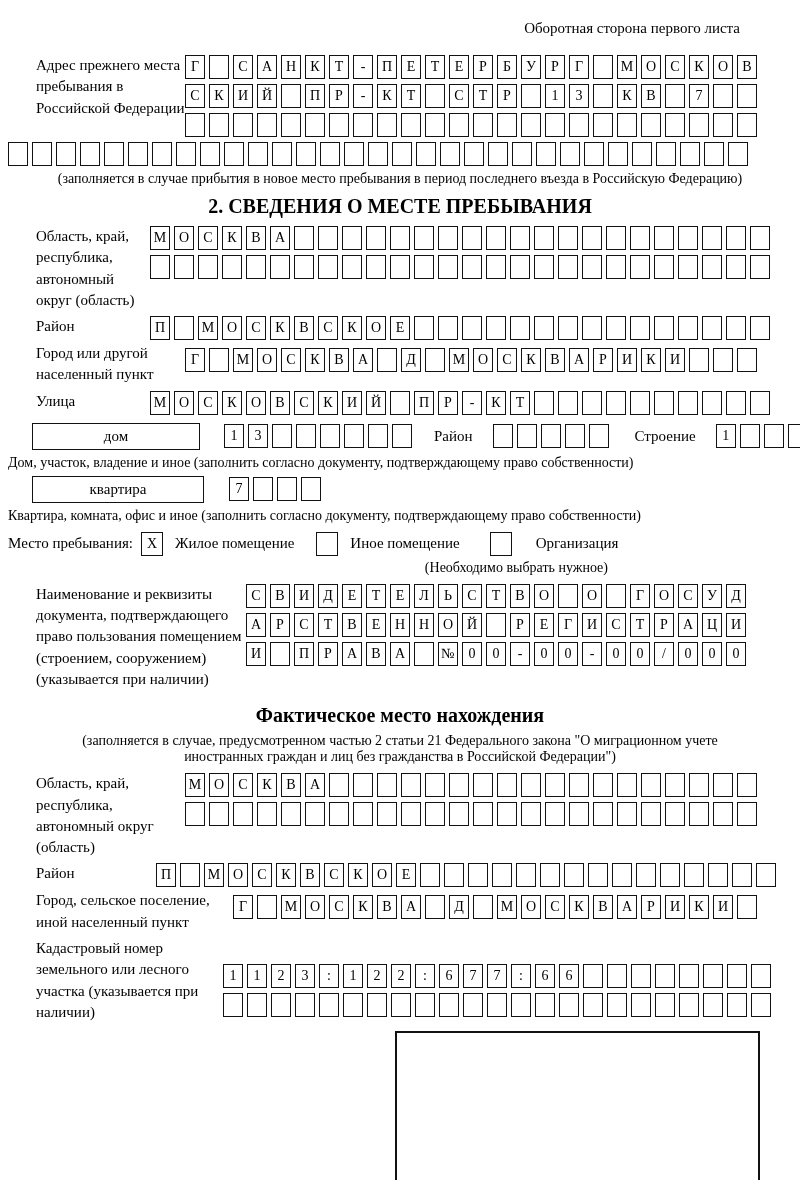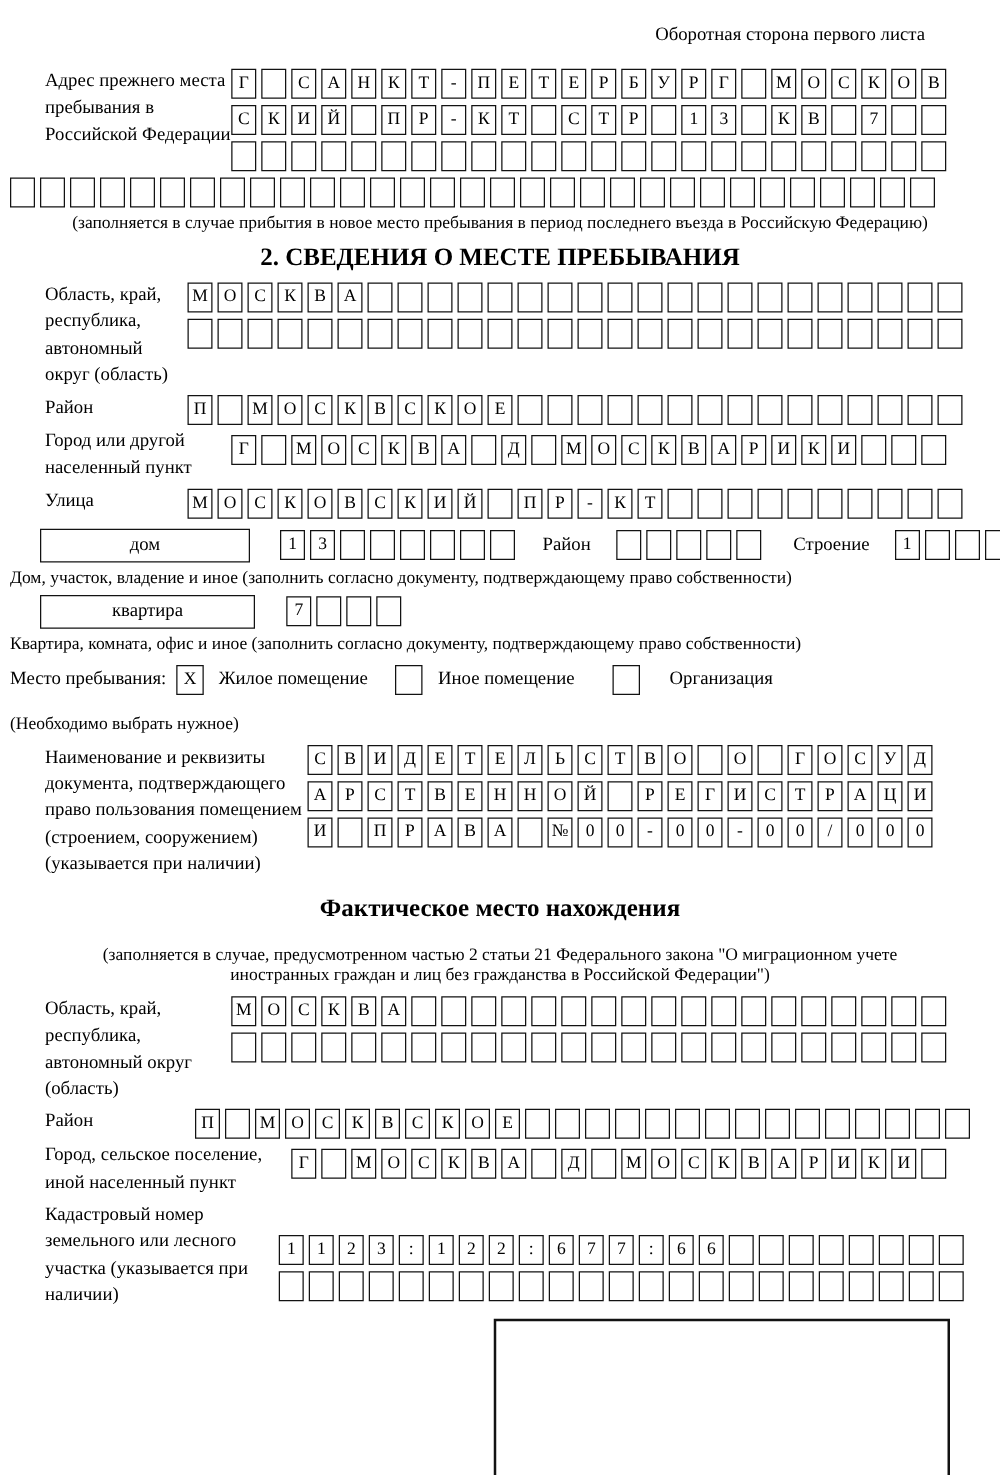--- a/index.html
+++ b/index.html
@@ -359,21 +359,21 @@
 
 <div class="frow" style="align-items:center;">
   <div class="lbl">Место пребывания:</div>
   <div class="chk" style="margin-left:8px;">X</div>
   <div class="lbl" style="margin-left:12px;">Жилое помещение</div>
   <div class="chk" style="margin-left:22px;"></div>
   <div class="lbl" style="margin-left:12px;">Иное помещение</div>
   <div class="chk" style="margin-left:30px;"></div>
   <div class="lbl" style="margin-left:24px;">Организация</div>
 </div>
-<div class="note mb8" style="width:600px; text-align:left; margin-top:16px;">(Необходимо выбрать нужное)</div>
+<div class="note mb8" style="width:600px; text-align:right; margin-top:4px;">(Необходимо выбрать нужное)</div>
 
 <div class="frow mb10">
   <div class="lbl pad" style="width:238px;">Наименование и реквизиты документа, подтверждающего право пользования помещением (строением, сооружением) (указывается при наличии)</div>
   <div class="gridcol">
     <div class="cells">
         <span class="cell">С</span>
         <span class="cell">В</span>
         <span class="cell">И</span>
         <span class="cell">Д</span>
         <span class="cell">Е</span>
@@ -436,21 +436,21 @@
         <span class="cell">0</span>
         <span class="cell">0</span>
         <span class="cell">/</span>
         <span class="cell">0</span>
         <span class="cell">0</span>
         <span class="cell">0</span>
       </div>
   </div>
 </div>
 
-<div class="sec-title" style="margin-top:14px; margin-bottom:18px;">Фактическое место нахождения</div>
+<div class="sec-title" style="margin-top:14px; margin-bottom:6px;">Фактическое место нахождения</div>
 <div class="note center mb8" style="max-width:640px; margin-left:auto; margin-right:auto;">(заполняется в случае, предусмотренном частью 2 статьи 21 Федерального закона "О миграционном учете иностранных граждан и лиц без гражданства в Российской Федерации")</div>
 
 <div class="frow mb5">
   <div class="lbl pad" style="width:177px;">Область, край, республика, автономный округ (область)</div>
   <div class="gridcol">
     <div class="cells">
         <span class="cell">М</span>
         <span class="cell">О</span>
         <span class="cell">С</span>
         <span class="cell">К</span>

